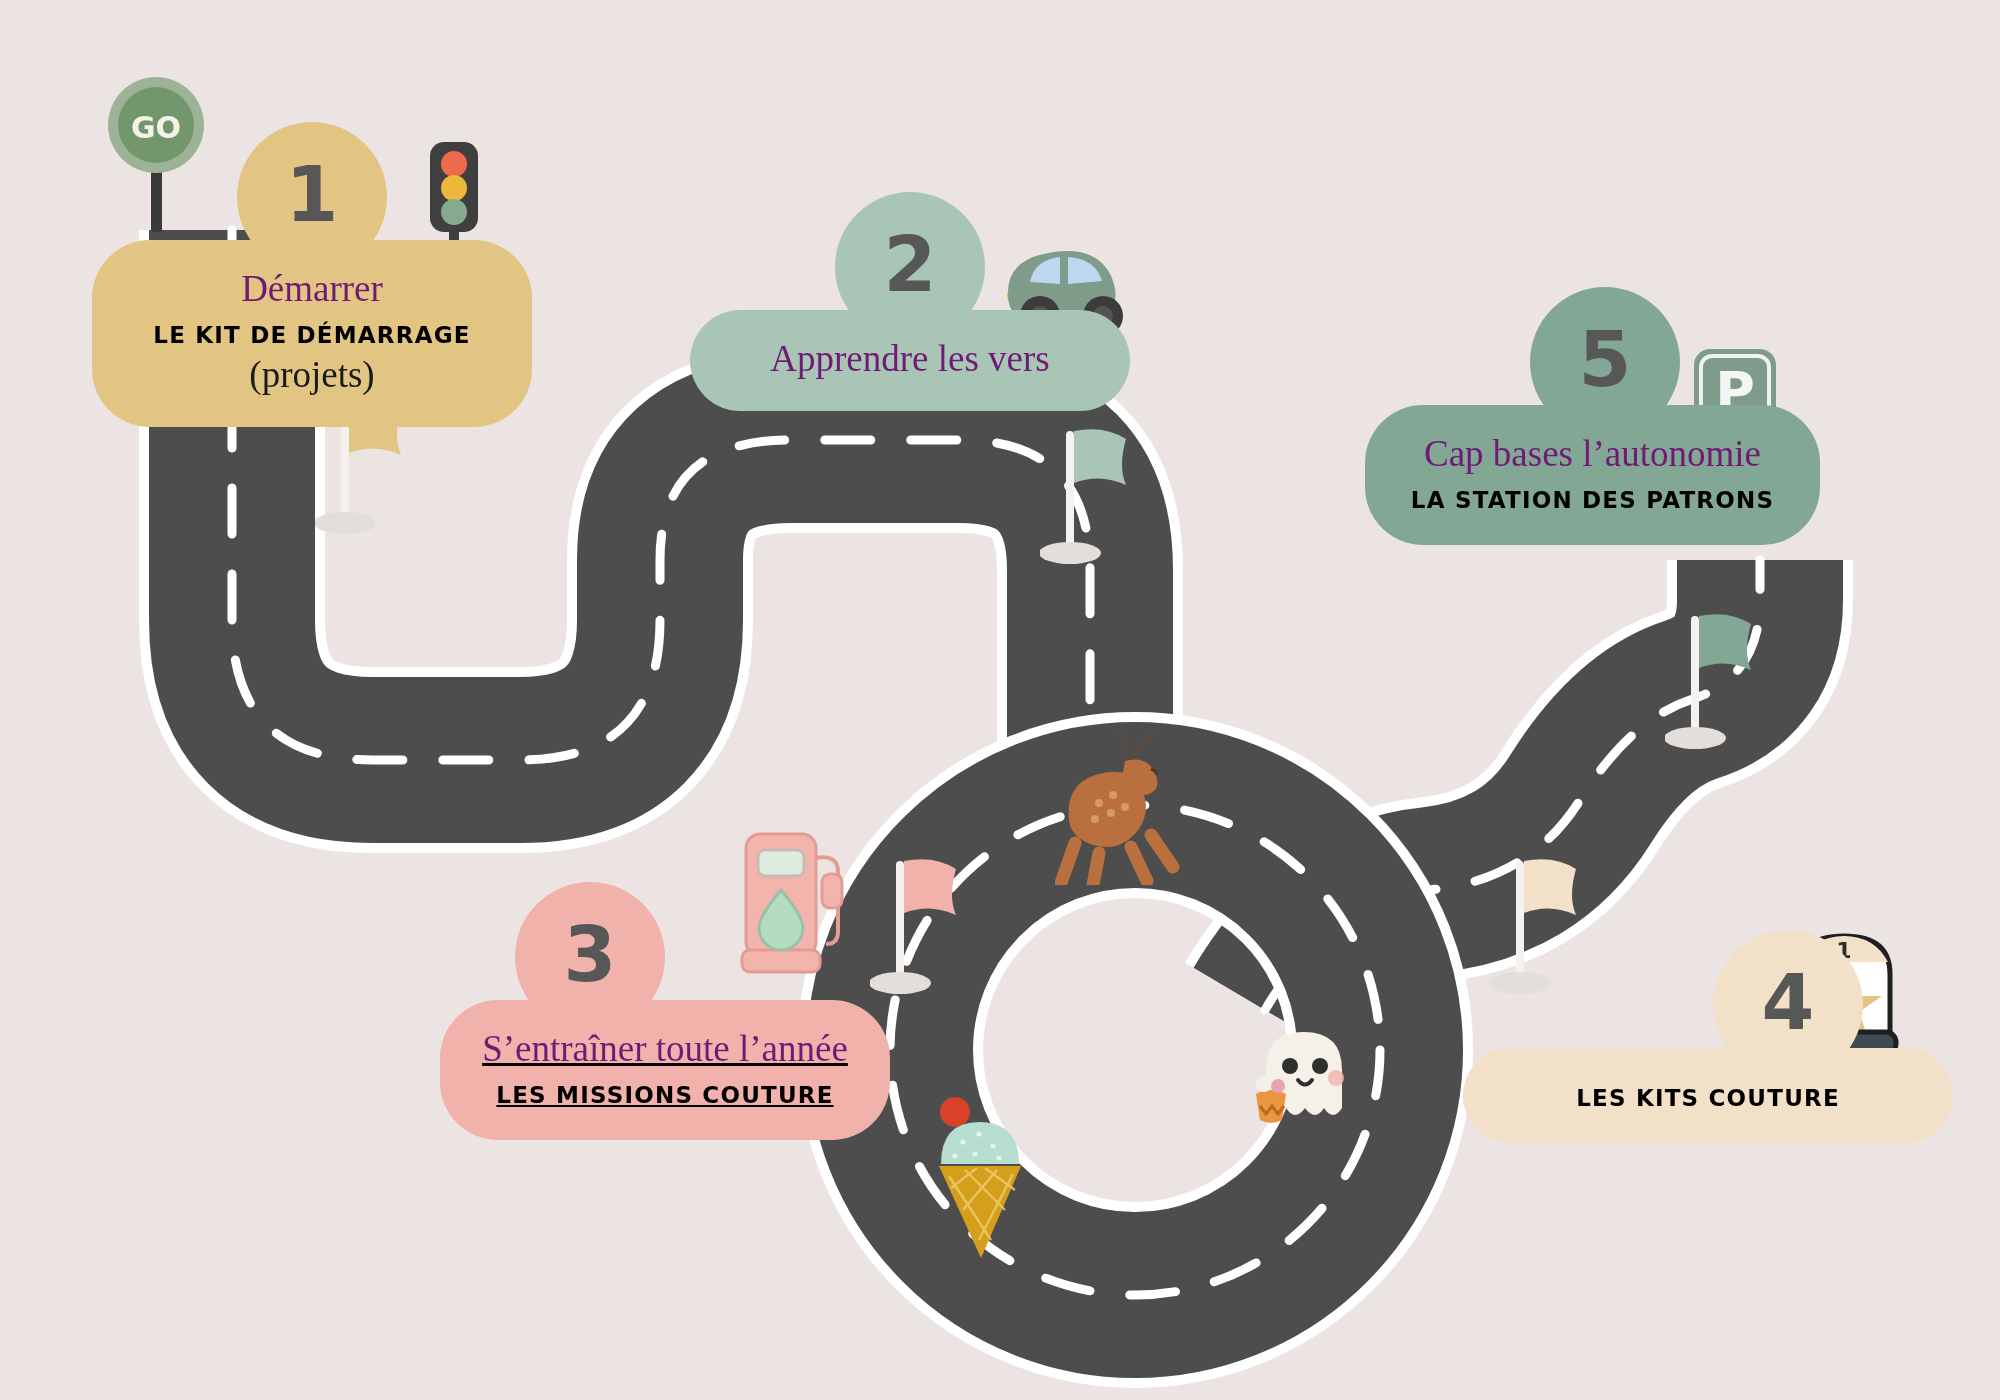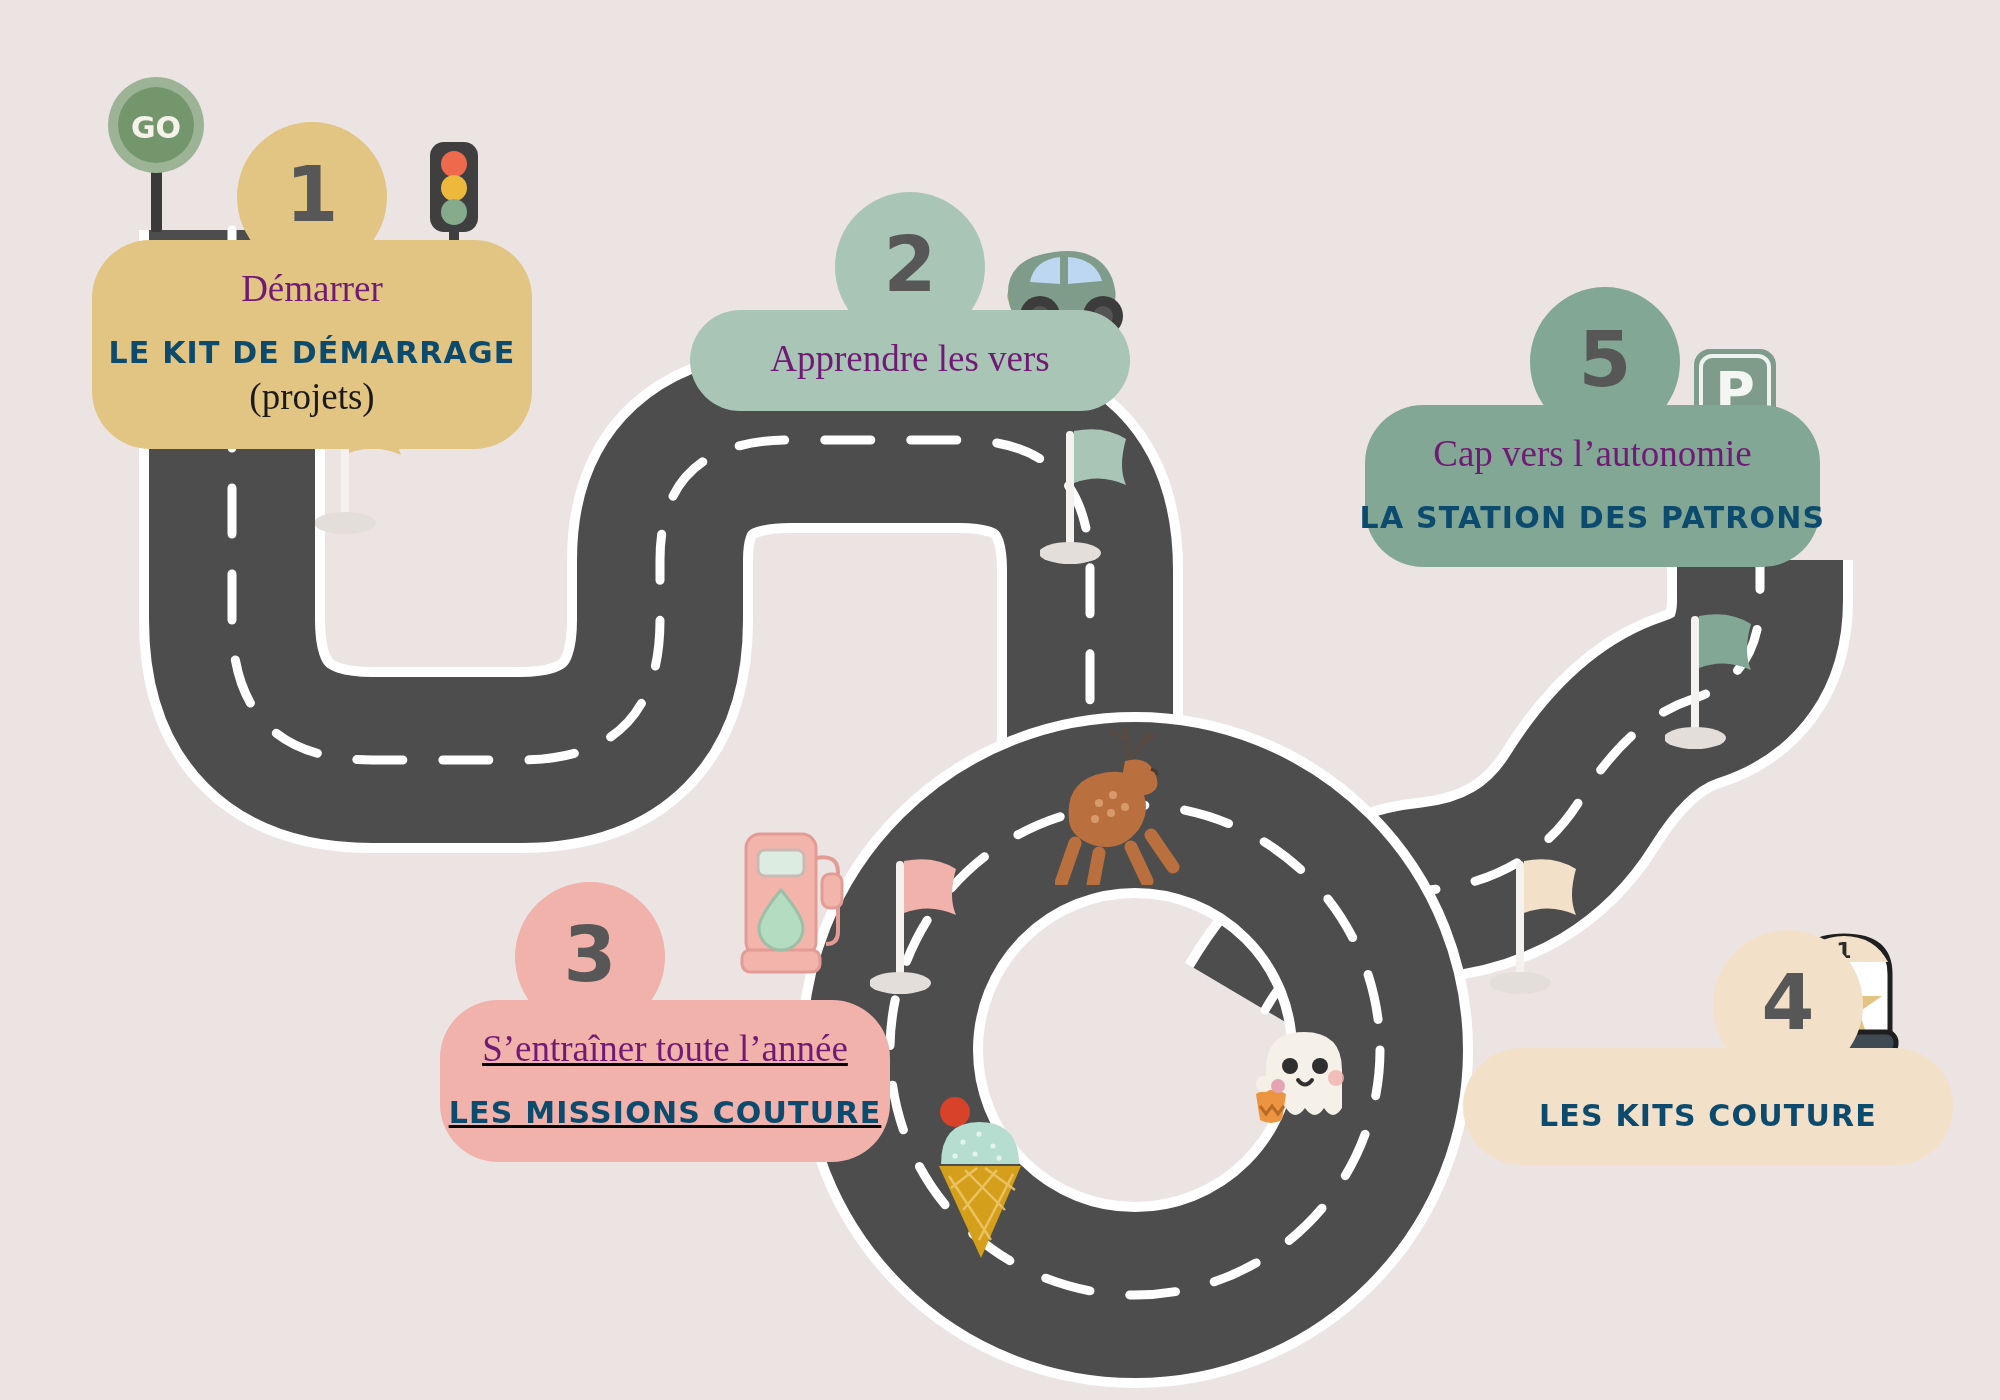--- a/index.html
+++ b/index.html
@@ -42,25 +42,25 @@
   .line-serif{
     font-family:"Liberation Serif", serif;
     font-size:37px;
     color:#701a75;
     line-height:1.22;
     white-space:nowrap;
   }
   .line-bold{
     font-family:"DejaVu Sans", sans-serif;
     font-weight:bold;
-    font-size:30px;
+    font-size:23px;
     letter-spacing:1.2px;
-    color:#0c4a6e;
+    color:#000000;
     line-height:1.25;
-    margin-top:23px;
+    margin-top:10px;
     white-space:nowrap;
   }
   .line-sub{
     font-family:"Liberation Serif", serif;
     font-size:37px;
     color:#1a1a1a;
     line-height:1.22;
     margin-top:2px;
     white-space:nowrap;
   }
@@ -329,18 +329,18 @@
     <div class="bubble">
       <div class="line-bold">LES KITS COUTURE</div>
     </div>
   </div>
 
   <div class="step" id="step-5">
     <div class="badge">
       <span>5</span>
     </div>
     <div class="bubble">
-      <div class="line-serif">Cap vers l’autonomie</div>
+      <div class="line-serif">Cap bases l’autonomie</div>
       <div class="line-bold">LA STATION DES PATRONS</div>
     </div>
   </div>
 
 </div>
 
 </body></html>

